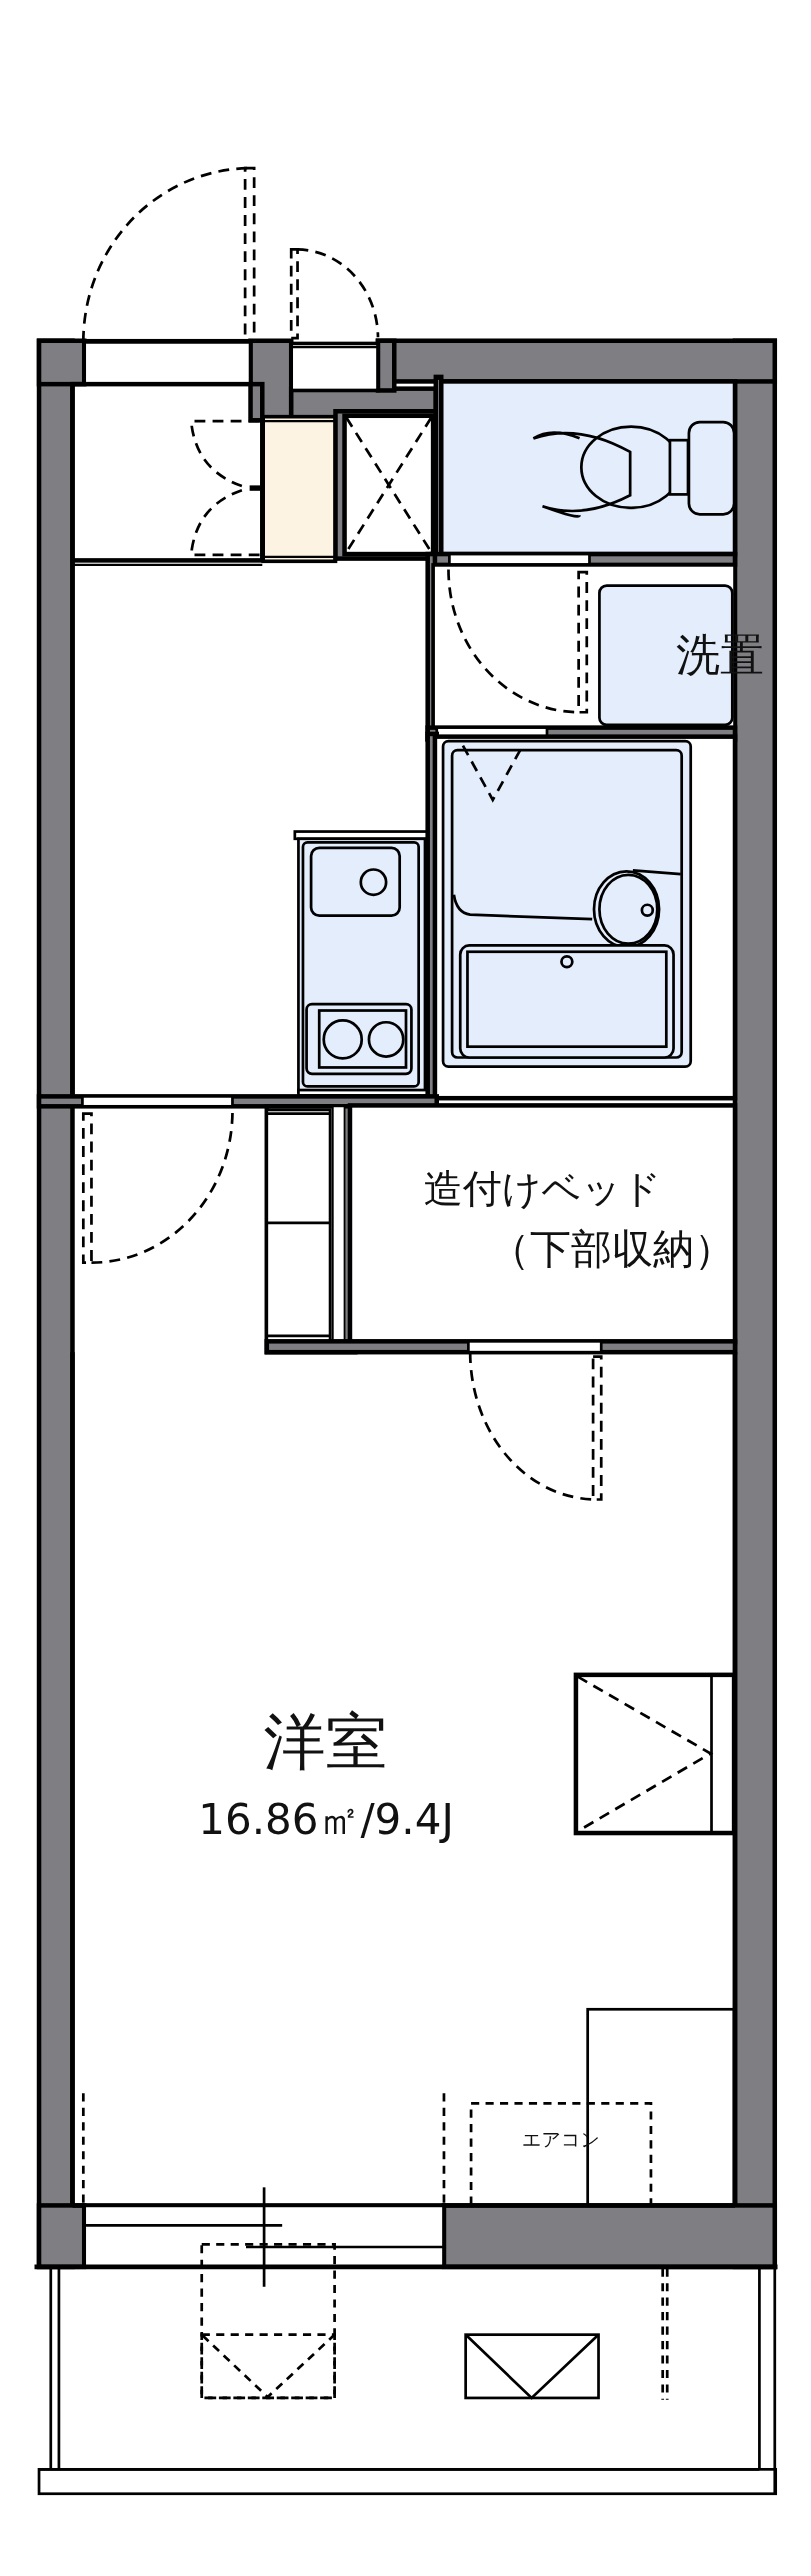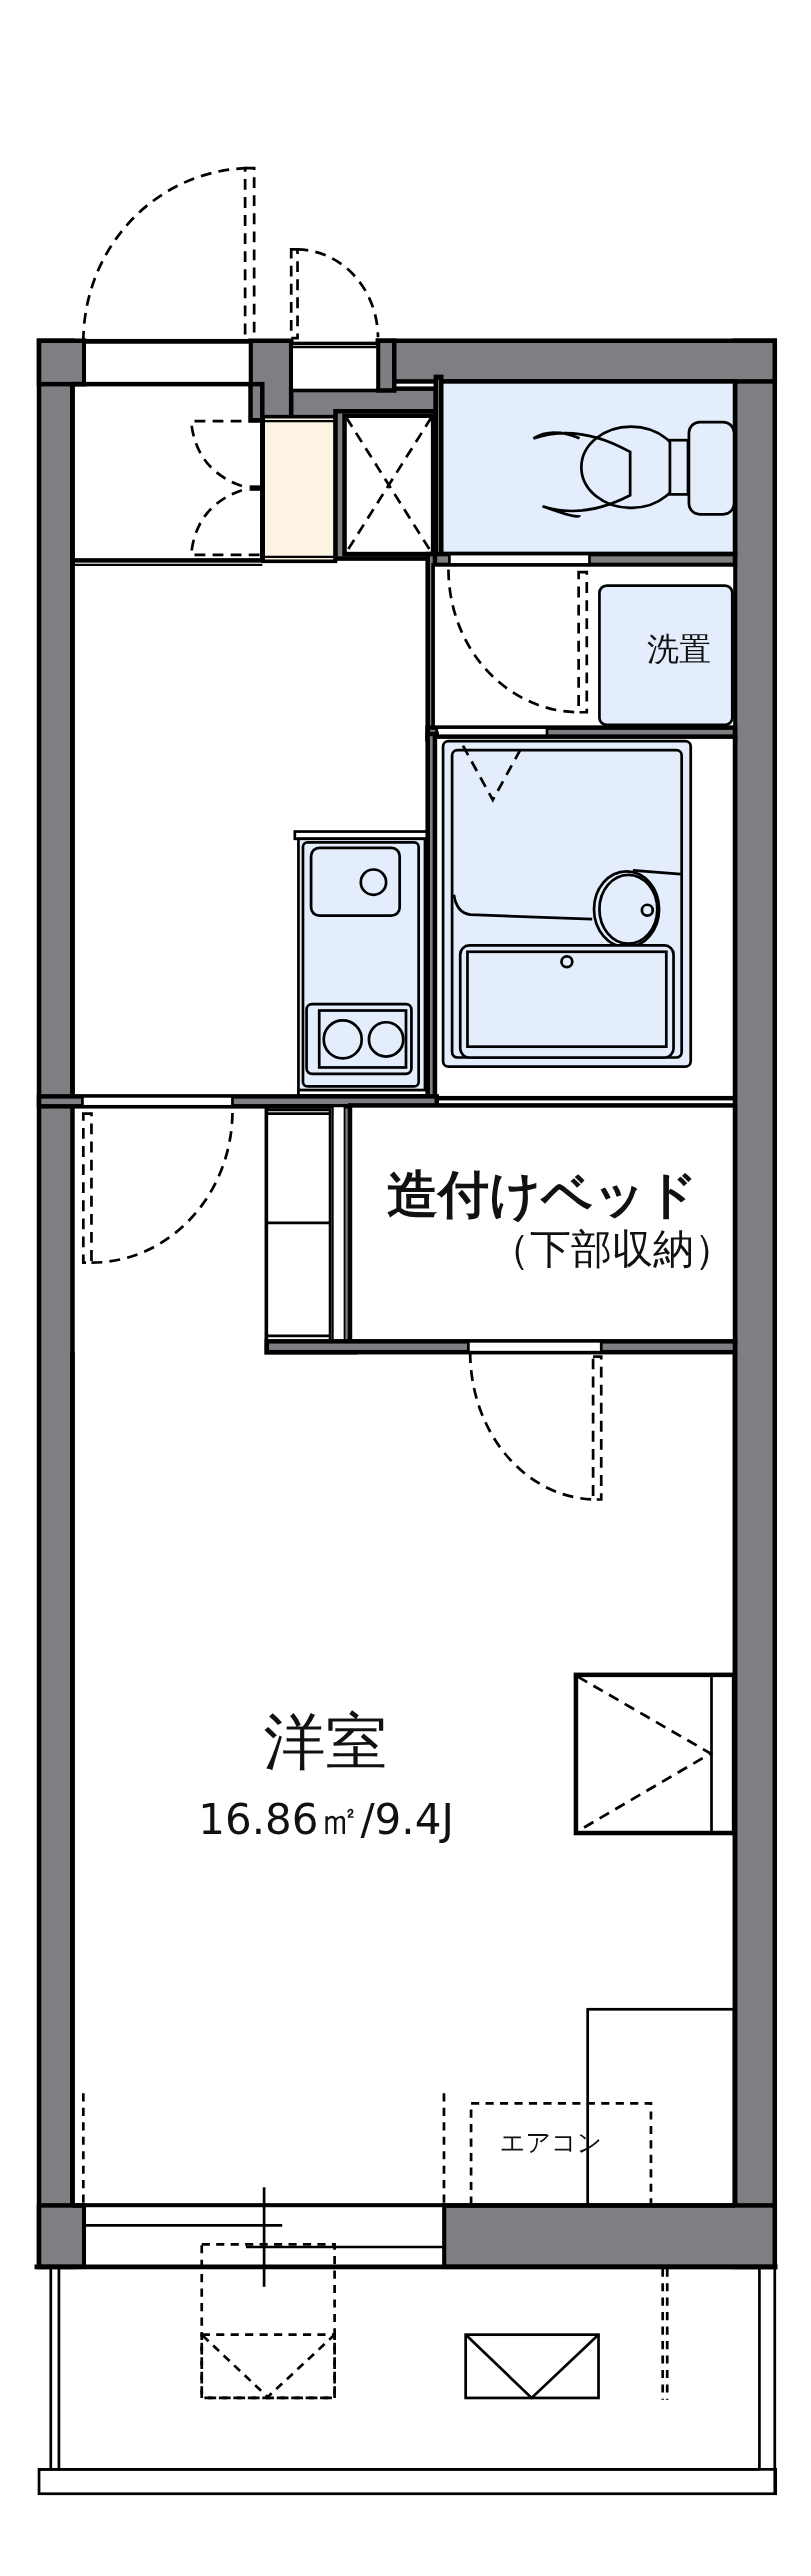--- a/index.html
+++ b/index.html
@@ -7,26 +7,26 @@
   #plan { position: absolute; left: 0; top: 0; width: 812px; height: 2576px; }
   .wall { fill: #7f7e83; stroke: #000; stroke-width: 5; }
   .ln { fill: none; stroke: #000; stroke-width: 5; }
   .thin { fill: none; stroke: #000; stroke-width: 3; }
   .hair { fill: none; stroke: #000; stroke-width: 2.5; }
   .dash { fill: none; stroke: #000; stroke-width: 3; stroke-dasharray: 12 8; }
   .dashf { fill: none; stroke: #000; stroke-width: 3; stroke-dasharray: 9 7; }
   .wet { fill: #e3edfb; }
   .shoe { fill: #fdf3e3; }
   .label { position: absolute; color: #111; text-align: center; white-space: nowrap; line-height: 1; }
-  .lbl-wash { left: 599px; top: 633px; width: 160px; font-size: 32px; }
-  .lbl-bed1 { left: 350px; top: 1169px; width: 385px; font-size: 51px; font-weight: bold; }
+  .lbl-wash { left: 599px; top: 633px; width: 160px; font-size: 44px; padding-left: 41px; }
+  .lbl-bed1 { left: 350px; top: 1169px; width: 385px; font-size: 39px; }
   .lbl-bed2 { left: 350px; top: 1229px; width: 385px; font-size: 41px; text-align: right; }
   .lbl-room { left: 163px; top: 1711px; width: 325px; font-size: 62px; }
   .lbl-area { left: 145px; top: 1799px; width: 362px; font-size: 42px; }
-  .lbl-ac { left: 461px; top: 2130px; width: 180px; font-size: 25px; }
+  .lbl-ac { left: 471px; top: 2130px; width: 180px; font-size: 19px; }
 </style>
 </head>
 <body>
 
 <svg id="plan" viewBox="0 0 898 2850" xmlns="http://www.w3.org/2000/svg">
 
   <g>
 
     <rect class="wall" x="43" y="377" width="37" height="2131"></rect>
 

